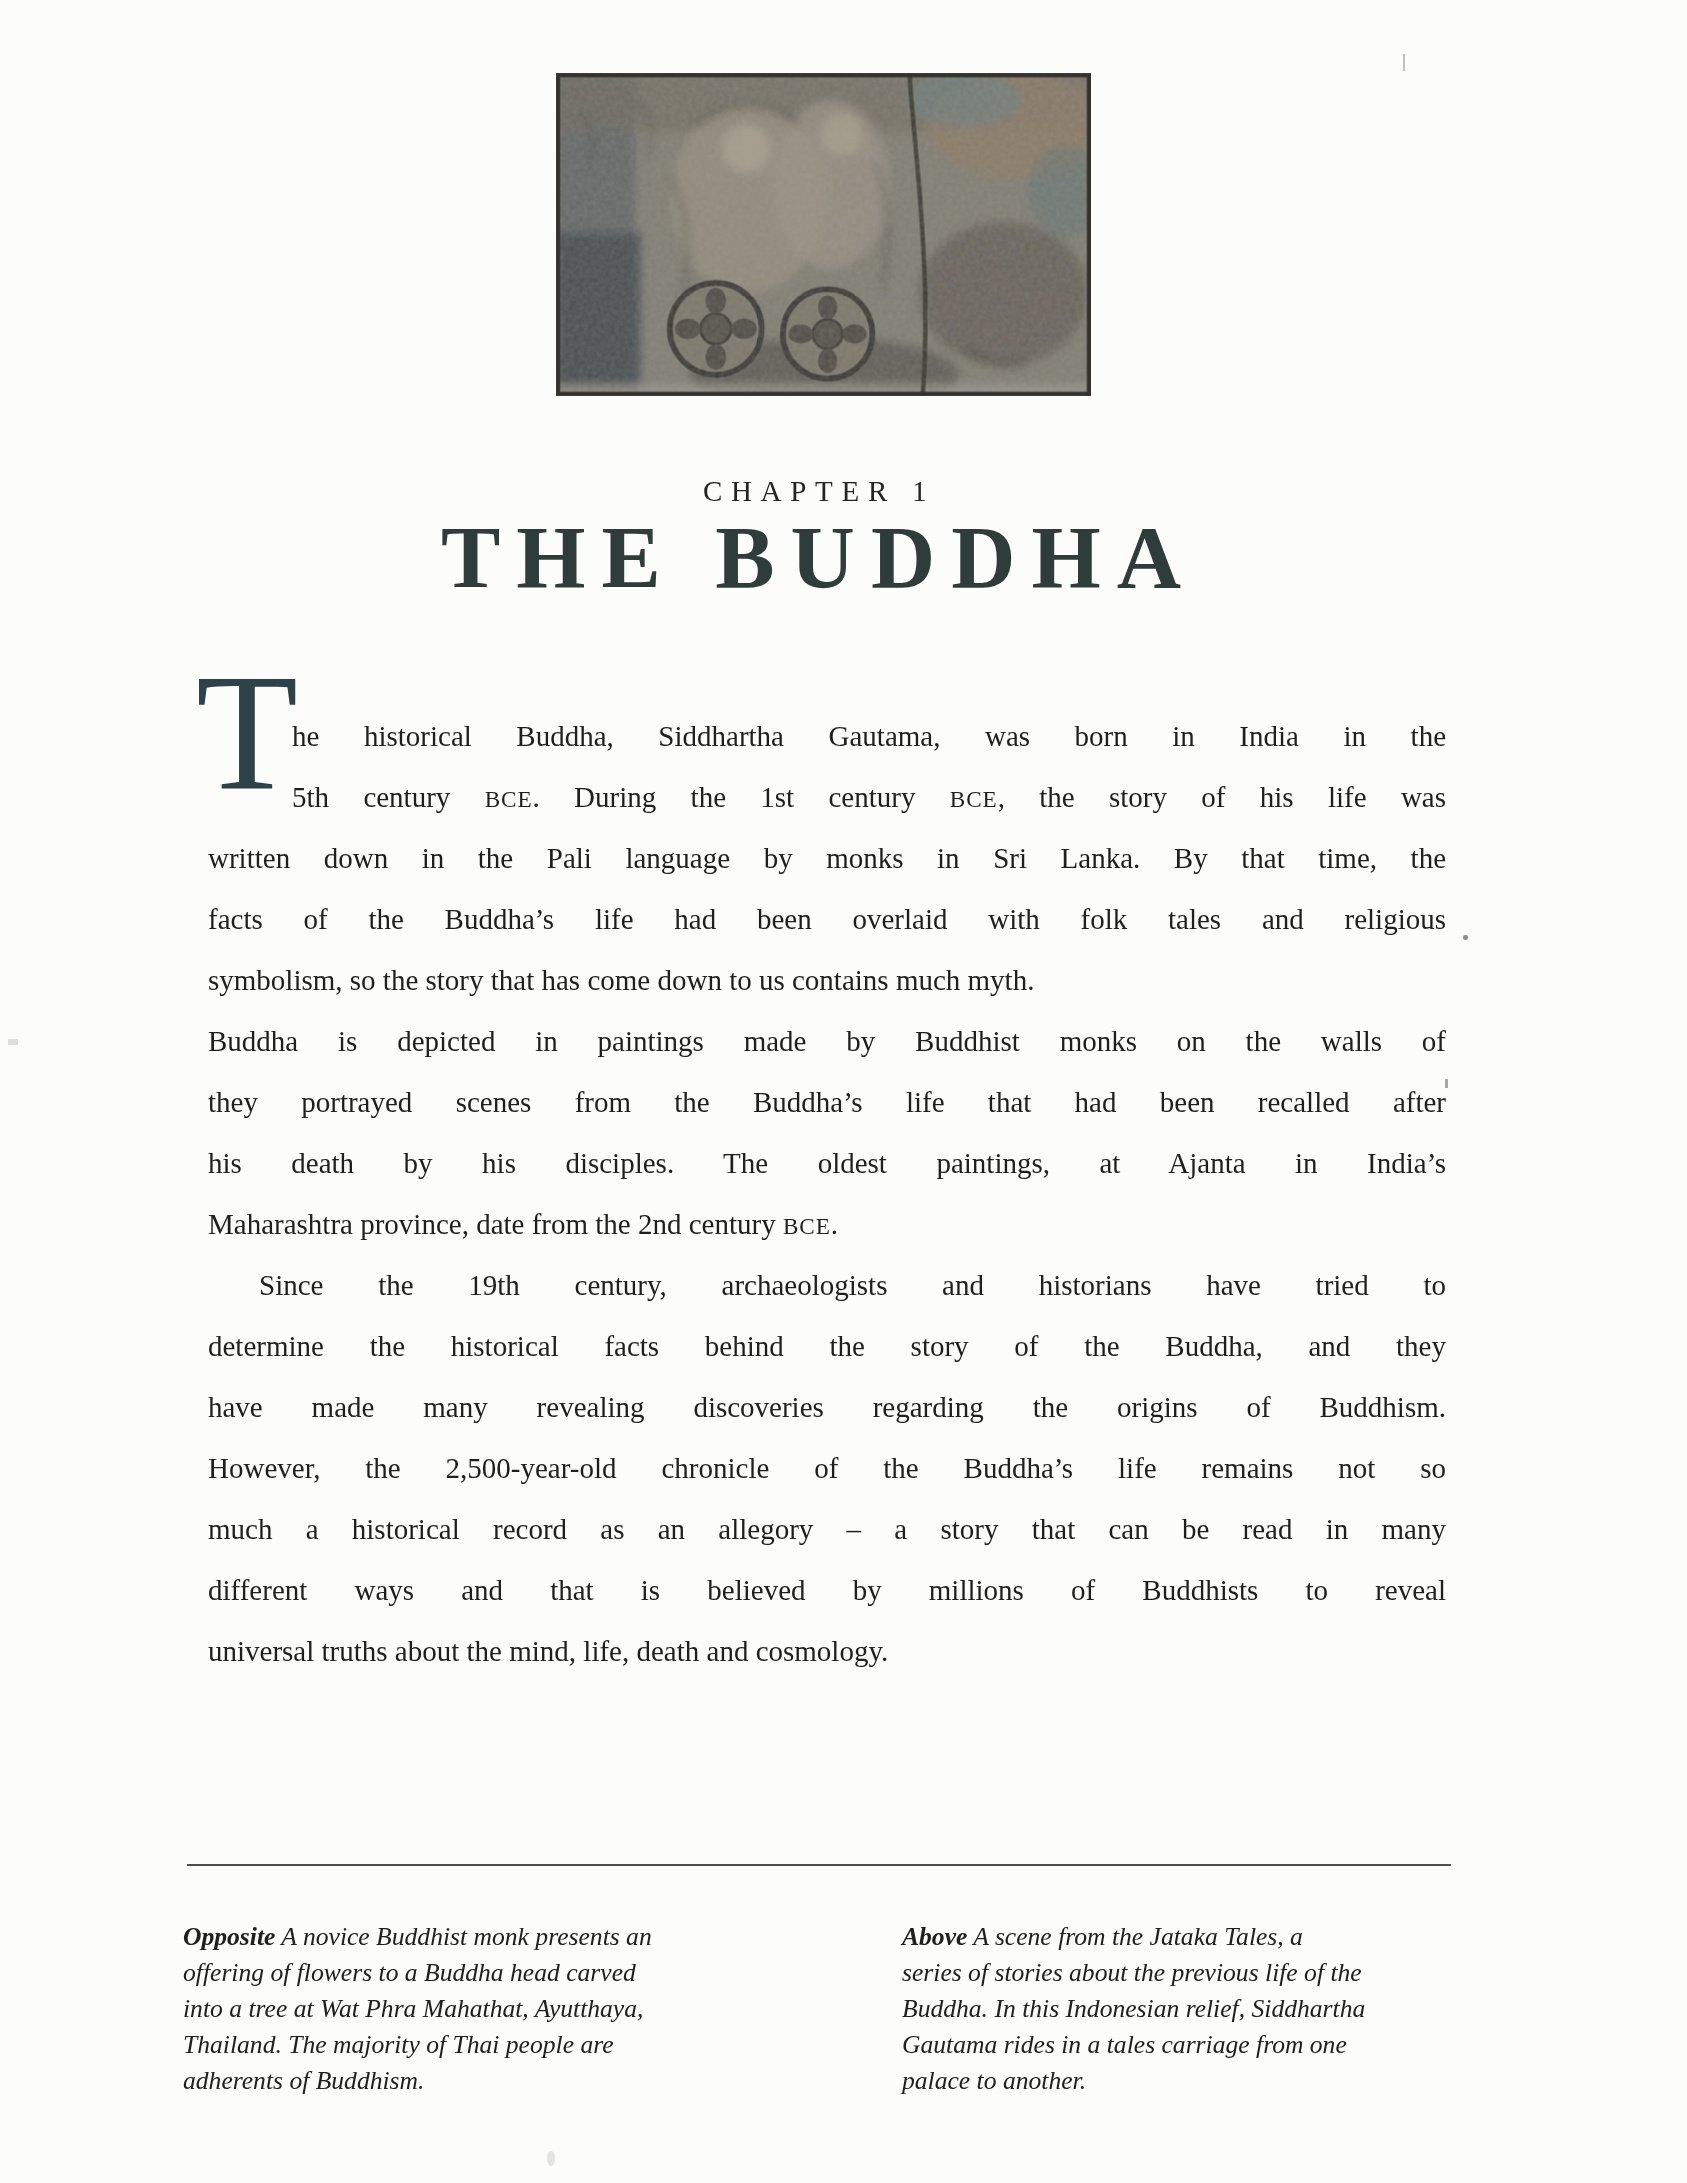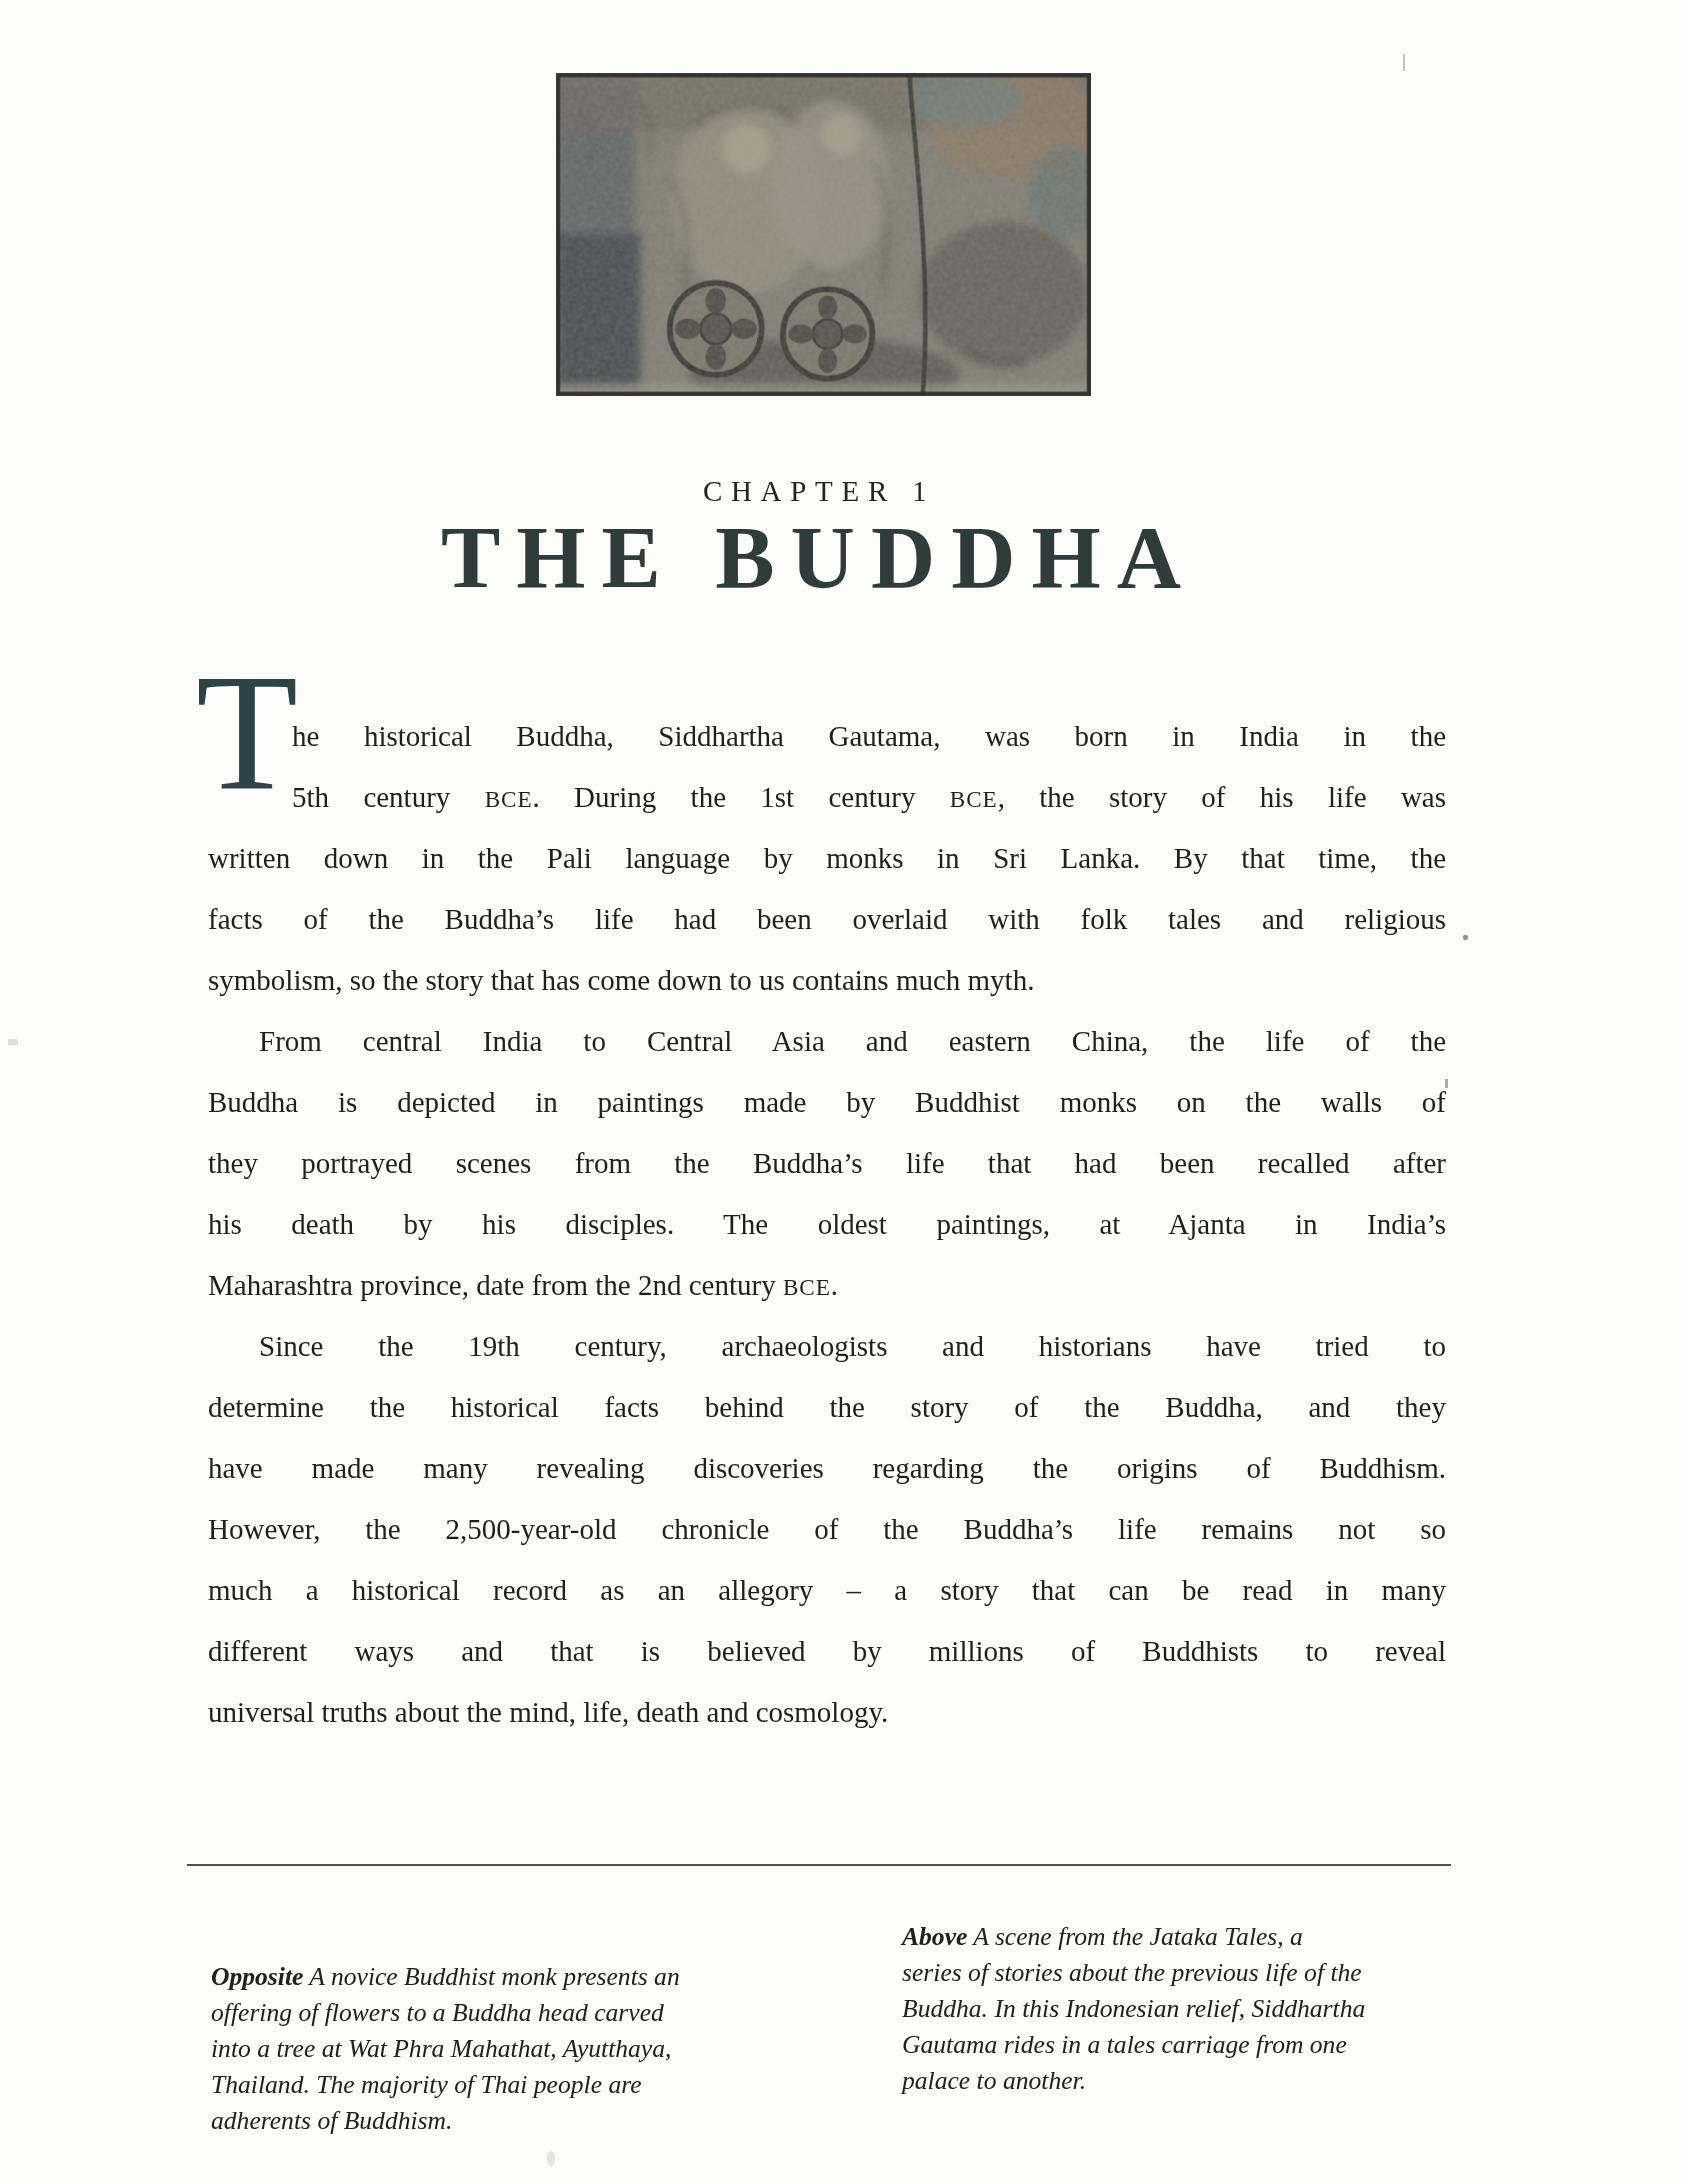--- a/index.html
+++ b/index.html
@@ -42,21 +42,21 @@
     position:absolute;left:196px;top:649px;
     font-size:167px;line-height:1;color:#2e4348;
     font-family:"Liberation Serif","DejaVu Serif",serif;
   }
   
   .rule{position:absolute;left:187px;top:1864px;width:1264px;height:1.9px;background:#4e4e4c;}
   .cap{
     position:absolute;top:1919px;width:601px;
     font-style:italic;font-size:25.6px;line-height:36px;color:#202020;
   }
-  .cap-left{left:211px;margin-top:40px;}
+  .cap-left{left:183px;}
   .cap-right{left:902px;}
   .cap .cline{white-space:nowrap;}
   .cap .lead{font-weight:bold;}
   
   .artifact{position:absolute;pointer-events:none;}
   .a-tick{left:1403px;top:54px;width:1.9px;height:16.6px;background:#c2c2c0;}
   .a-dot{left:1463px;top:935px;width:4.5px;height:4.5px;border-radius:50%;background:#8e8e8c;}
   .a-colon{left:1445px;top:1079px;width:2.6px;height:9px;background:#a8a8a6;}
   .a-smudge{left:547px;top:2151px;width:7.7px;height:15.3px;border-radius:50%;background:#e3e3e1;}
   .a-edge{left:7.7px;top:1039px;width:10.2px;height:6.4px;background:#dededb;}
@@ -122,21 +122,20 @@
   <div class="chapter">CHAPTER 1</div>
   <div class="title" style="color: rgb(47, 61, 58);">THE BUDDHA</div>
 
   <div class="dropcap" style="color: rgb(46, 67, 72);">T</div>
   <div class="body-block" id="body-block" style="color: rgb(31, 31, 31);">
       <div class="bline j dc">he historical Buddha, Siddhartha Gautama, was born in India in the</div>
       <div class="bline j dc">5th century <span class="sc">BCE</span>. During the 1st century <span class="sc">BCE</span>, the story of his life was</div>
       <div class="bline j">written down in the Pali language by monks in Sri Lanka. By that time, the</div>
       <div class="bline j">facts of the Buddha’s life had been overlaid with folk tales and religious</div>
       <div class="bline last">symbolism, so the story that has come down to us contains much myth.</div>
-      <div class="bline j ind">From central India to Central Asia and eastern China, the life of the</div>
       <div class="bline j">Buddha is depicted in paintings made by Buddhist monks on the walls of</div>
       <div class="bline j">they portrayed scenes from the Buddha’s life that had been recalled after</div>
       <div class="bline j">his death by his disciples. The oldest paintings, at Ajanta in India’s</div>
       <div class="bline last">Maharashtra province, date from the 2nd century <span class="sc">BCE</span>.</div>
       <div class="bline j ind">Since the 19th century, archaeologists and historians have tried to</div>
       <div class="bline j">determine the historical facts behind the story of the Buddha, and they</div>
       <div class="bline j">have made many revealing discoveries regarding the origins of Buddhism.</div>
       <div class="bline j">However, the 2,500-year-old chronicle of the Buddha’s life remains not so</div>
       <div class="bline j">much a historical record as an allegory – a story that can be read in many</div>
       <div class="bline j">different ways and that is believed by millions of Buddhists to reveal</div>

